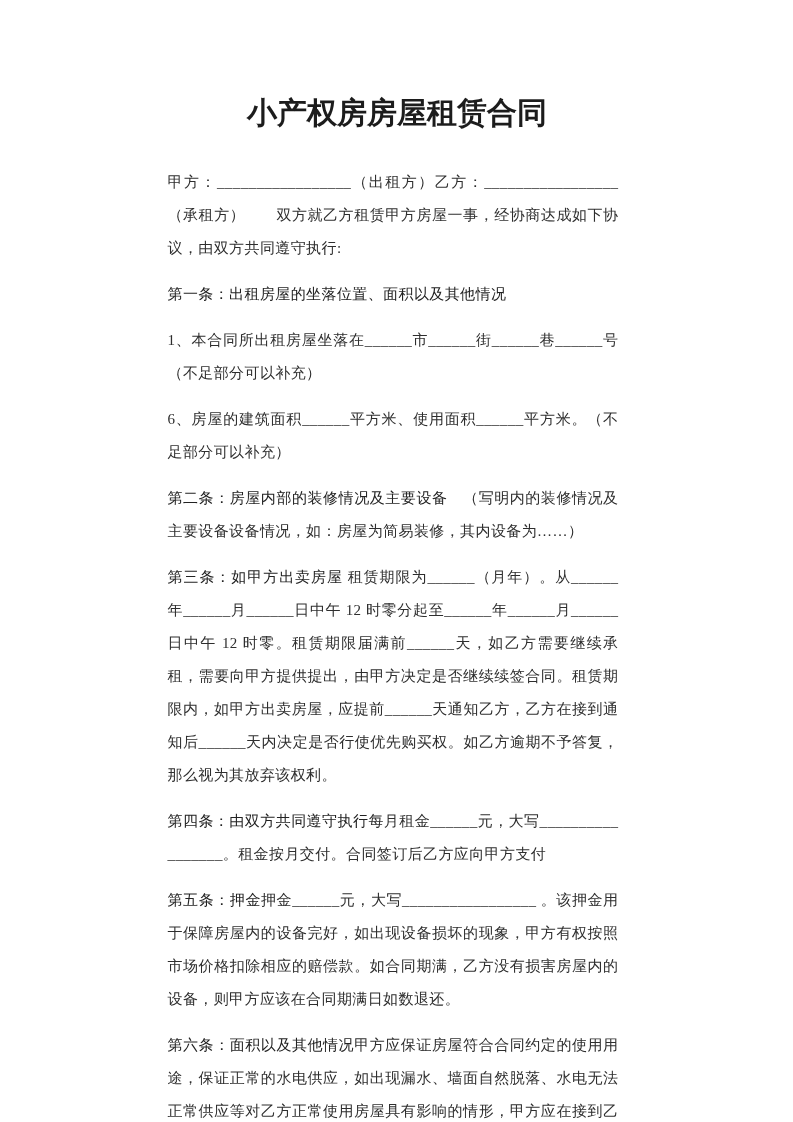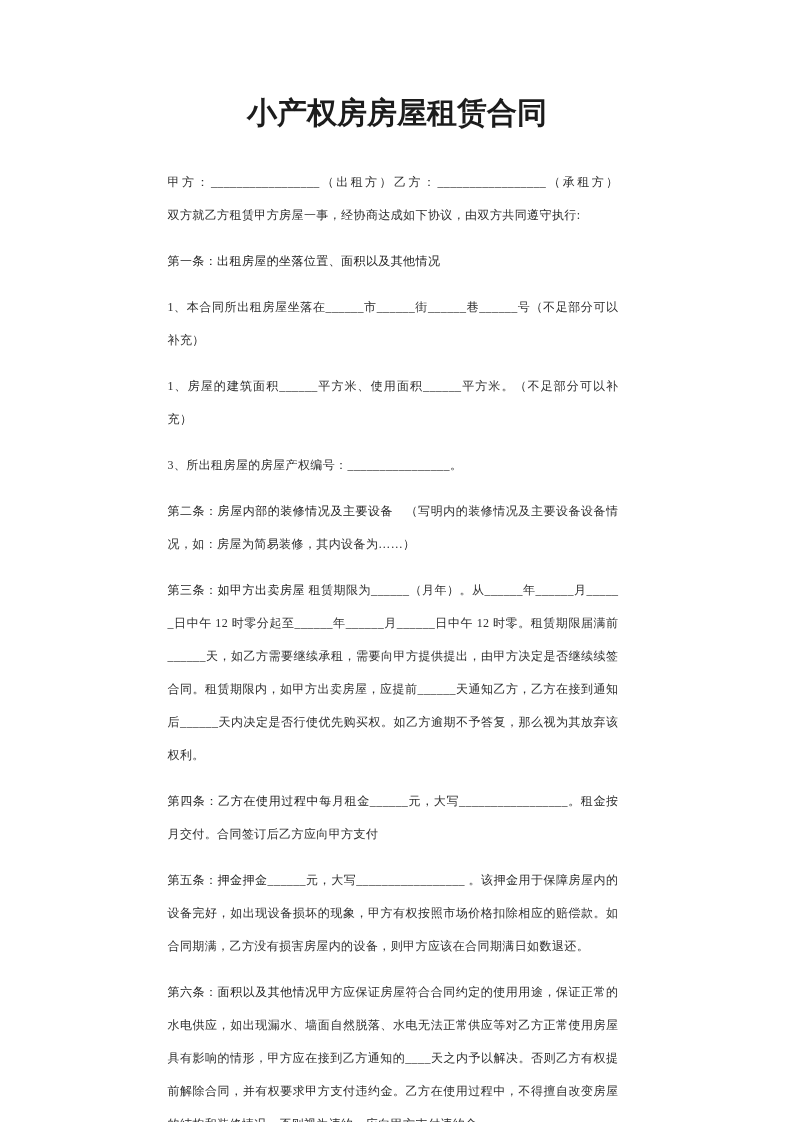--- a/index.html
+++ b/index.html
@@ -20,21 +20,21 @@
   }
   .doc-title {
     font-size: 30px;
     font-weight: bold;
     color: #1c1c1c;
     text-align: center;
     margin: 0 0 34px 0;
     line-height: 38px;
   }
   .para {
-    font-size: 12px;
+    font-size: 15px;
     line-height: 33px;
     margin: 0 8px 13px 0;
     text-align: justify;
     word-break: break-all;
     letter-spacing: 0.4px;
   }
   .para .clause-bold {
     font-weight: normal;
     color: #222222;
   }
@@ -45,28 +45,27 @@
 <div class="page">
 
   <h1 class="doc-title">小产权房房屋租赁合同</h1>
 
   <p class="para"><span class="clause-bold"></span><span>甲方：_________________（出租方）乙方：_________________（承租方）　　双方就乙方租赁甲方房屋一事，经协商达成如下协议，由双方共同遵守执行:</span></p>
 
   <p class="para"><span class="clause-bold">第一条：出租房屋的坐落位置、面积以及其他情况</span><span></span></p>
 
   <p class="para"><span class="clause-bold"></span><span>1、本合同所出租房屋坐落在______市______街______巷______号（不足部分可以补充）</span></p>
 
-  <p class="para"><span class="clause-bold"></span><span>1、房屋的建筑面积______平方米、使用面积______平方米。（不足部分可以补充）</span></p>
+  <p class="para"><span class="clause-bold"></span><span>6、房屋的建筑面积______平方米、使用面积______平方米。（不足部分可以补充）</span></p>
 
-  <p class="para"><span class="clause-bold"></span><span>3、所出租房屋的房屋产权编号：________________。</span></p>
 
   <p class="para"><span class="clause-bold">第二条：房屋内部的装修情况及主要设备</span><span>　（写明内的装修情况及主要设备设备情况，如：房屋为简易装修，其内设备为……）</span></p>
 
   <p class="para"><span class="clause-bold">第三条：如甲方出卖房屋</span><span> 租赁期限为______（月年）。从______年______月______日中午 12 时零分起至______年______月______日中午 12 时零。租赁期限届满前______天，如乙方需要继续承租，需要向甲方提供提出，由甲方决定是否继续续签合同。租赁期限内，如甲方出卖房屋，应提前______天通知乙方，乙方在接到通知后______天内决定是否行使优先购买权。如乙方逾期不予答复，那么视为其放弃该权利。</span></p>
 
-  <p class="para"><span class="clause-bold">第四条：乙方在使用过程中</span><span>每月租金______元，大写_________________。租金按月交付。合同签订后乙方应向甲方支付</span></p>
+  <p class="para"><span class="clause-bold">第四条：由双方共同遵守执行</span><span>每月租金______元，大写_________________。租金按月交付。合同签订后乙方应向甲方支付</span></p>
 
 
   <p class="para"><span class="clause-bold">第五条：押金</span><span>押金______元，大写_________________ 。该押金用于保障房屋内的设备完好，如出现设备损坏的现象，甲方有权按照市场价格扣除相应的赔偿款。如合同期满，乙方没有损害房屋内的设备，则甲方应该在合同期满日如数退还。</span></p>
 
   <p class="para"><span class="clause-bold">第六条：面积以及其他情况</span><span>甲方应保证房屋符合合同约定的使用用途，保证正常的水电供应，如出现漏水、墙面自然脱落、水电无法正常供应等对乙方正常使用房屋具有影响的情形，甲方应在接到乙方通知的____天之内予以解决。否则乙方有权提前解除合同，并有权要求甲方支付违约金。乙方在使用过程中，不得擅自改变房屋的结构和装修情况，否则视为违约，应向甲方支付违约金。</span></p>
 
 </div>
 
 </body></html>

